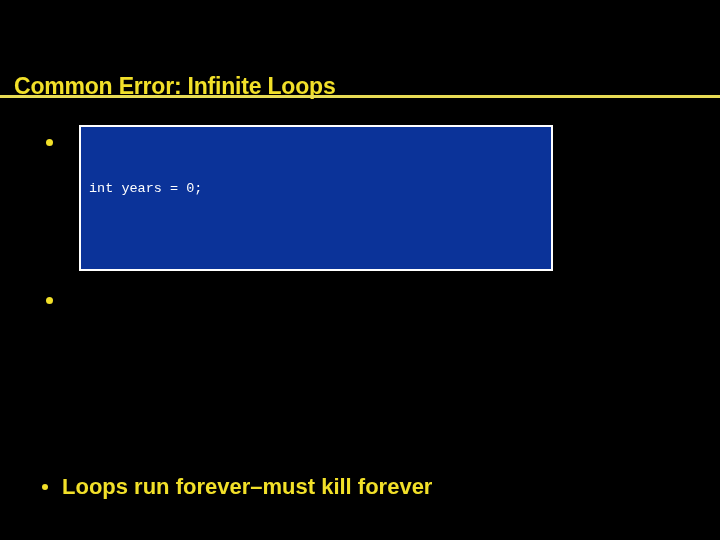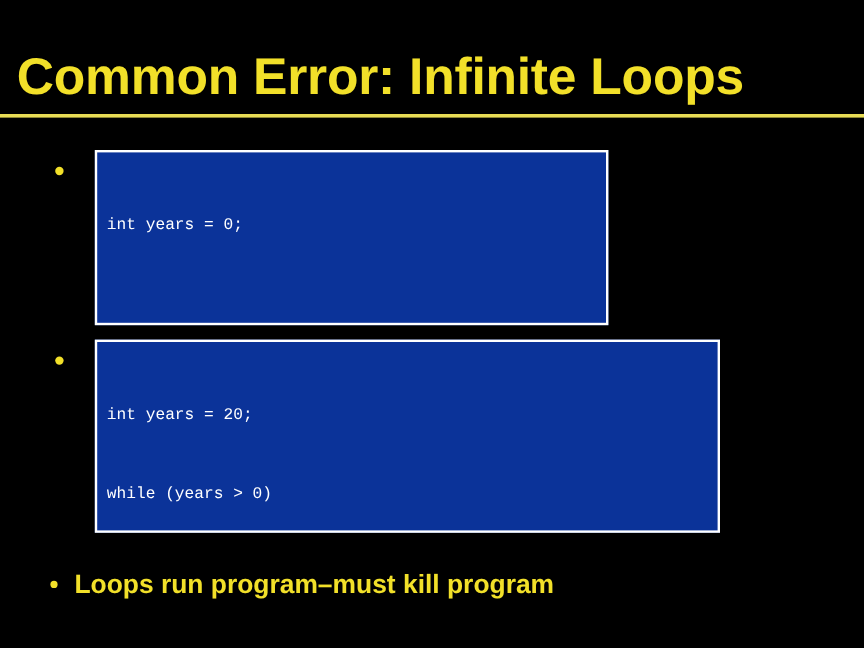--- a/index.html
+++ b/index.html
@@ -20,25 +20,25 @@
     top: 0;
     width: 720px;
     height: 540px;
     background: #000000;
   }
 
   
   #title {
     position: absolute;
     left: 14px;
-    top: 44px;
+    top: 66px;
     width: 694px;
     color: #F2E029;
     font-family: "Liberation Sans", sans-serif;
-    font-size: 43px;
+    font-size: 23px;
     font-weight: bold;
     letter-spacing: -0.2px;
     line-height: 40px;
     white-space: nowrap;
   }
   #title-rule {
     position: absolute;
     left: 0px;
     top: 95px;
     width: 720px;
@@ -66,21 +66,21 @@
     font-family: "Liberation Mono", "DejaVu Sans Mono", monospace;
     font-size: 13.5px;
     line-height: 22px;
     padding: 7px 0 6px 8px;
     white-space: pre;
     overflow: hidden;
   }
   #code-box-1 {
     left: 79px;
     top: 125px;
-    width: 428px;
+    width: 474px;
     height: 146px;
   }
   #code-box-2 {
     left: 79px;
     top: 283px;
     width: 521px;
     height: 161px;
   }
   .code-line {
     white-space: pre;
@@ -121,25 +121,16 @@
   <div class="bullet-dot" id="bullet-dot-1"></div>
   <div class="code-box" id="code-box-1">
     <div class="code-line">int years = 0;</div>
     
     
     
     
   </div>
 
   <div class="bullet-dot" id="bullet-dot-2"></div>
-  <div class="code-box" id="code-box-2">
-    <div class="code-line">int years = 20;</div>
-    <div class="code-line">while (years &gt; 0)</div>
-    
-    
-    
-    
-    
-  </div>
 
-  <div id="footer-bullet"><span class="fb-dot"></span><span>Loops run program–must kill program</span></div>
+  <div id="footer-bullet"><span class="fb-dot"></span><span>Loops run forever–must kill forever</span></div>
 
 </div>
 
 </body></html>

